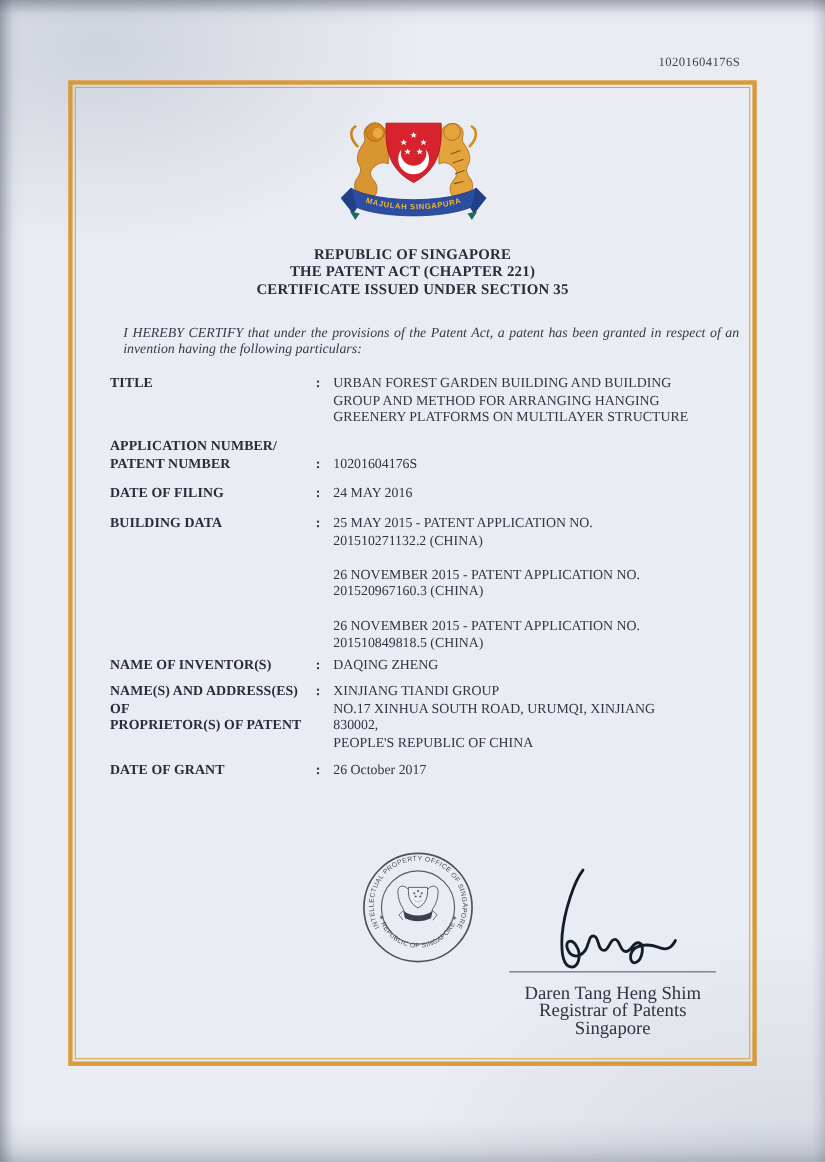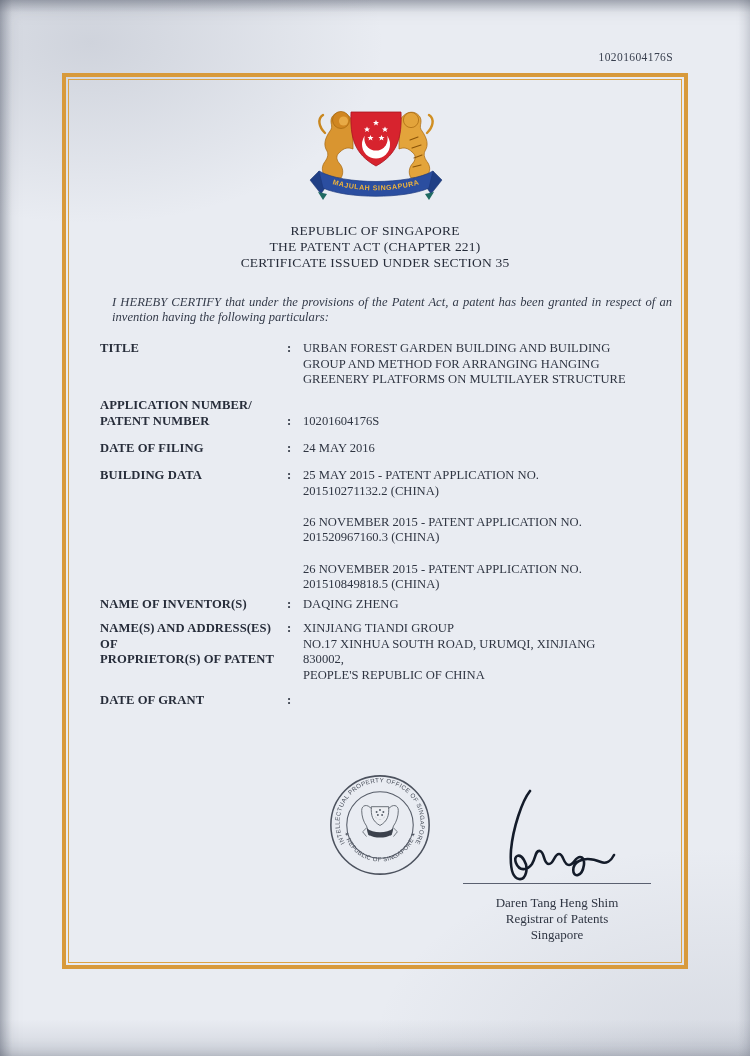--- a/index.html
+++ b/index.html
@@ -31,21 +31,21 @@
     border:4px solid #d89a3b;box-sizing:border-box;
     padding:2px;
   }
   .frame-inner{
     width:100%;height:100%;box-sizing:border-box;
     border:1.5px solid #dda344;
   }
   .crest{position:absolute;left:301px;top:97px;}
   .heading{
     position:absolute;left:95px;top:223px;width:560px;
-    text-align:center;font-weight:normal;font-size:13.5px;line-height:16px;
+    text-align:center;font-weight:bold;font-size:13.5px;line-height:16px;
     color:#272d3a;letter-spacing:.2px;
   }
   .certify{
     position:absolute;left:100px;top:283px;width:560px;margin:12px;
     font-style:italic;font-size:12.6px;line-height:15.2px;color:#333a49;
     text-align:justify;
   }
   .row{
     position:absolute;left:100px;width:566px;
     display:grid;grid-template-columns:187px 16px 360px;
@@ -61,21 +61,21 @@
   }
   .dated sup{font-size:8px;}
   .seal{position:absolute;left:327px;top:772px;}
   .signature-svg{position:absolute;left:468px;top:782px;}
   .sig-line{
     position:absolute;left:463px;top:883px;width:188px;height:1px;
     background:#5a6070;
   }
   .signer{
     position:absolute;left:462px;top:895px;width:190px;
-    text-align:center;font-size:13px;line-height:15.8px;color:#2f3542;
+    text-align:center;font-size:17px;line-height:15.8px;color:#2f3542;
   }
 </style>
 </head>
 <body>
 
 <div class="scan">
 
   <div class="doc-number">10201604176S</div>
 
   <div class="frame">
@@ -181,20 +181,21 @@
     <div class="col">:</div>
     <div class="val">XINJIANG TIANDI GROUP
 NO.17 XINHUA SOUTH ROAD, URUMQI, XINJIANG
 830002,
 PEOPLE'S REPUBLIC OF CHINA</div>
   </div>
 
   <div class="row" style="top:693px">
     <div class="lbl">DATE OF GRANT</div>
     <div class="col">:</div>
+    <div class="val">26 October 2017</div>
   </div>
 
 
   <svg class="seal" width="106" height="106" viewBox="0 0 110 110">
     <defs>
       <path id="sealTop" d="M 20 76 A 42 42 0 1 1 90 76"></path>
       <path id="sealBot" d="M 17.6 61.6 A 38 38 0 0 0 92.4 61.6"></path>
     </defs>
     <circle cx="55" cy="55" r="51" fill="none" stroke="#4c525e" stroke-width="1.6"></circle>
     <circle cx="55" cy="55" r="34.5" fill="none" stroke="#565c68" stroke-width="1.1"></circle>

